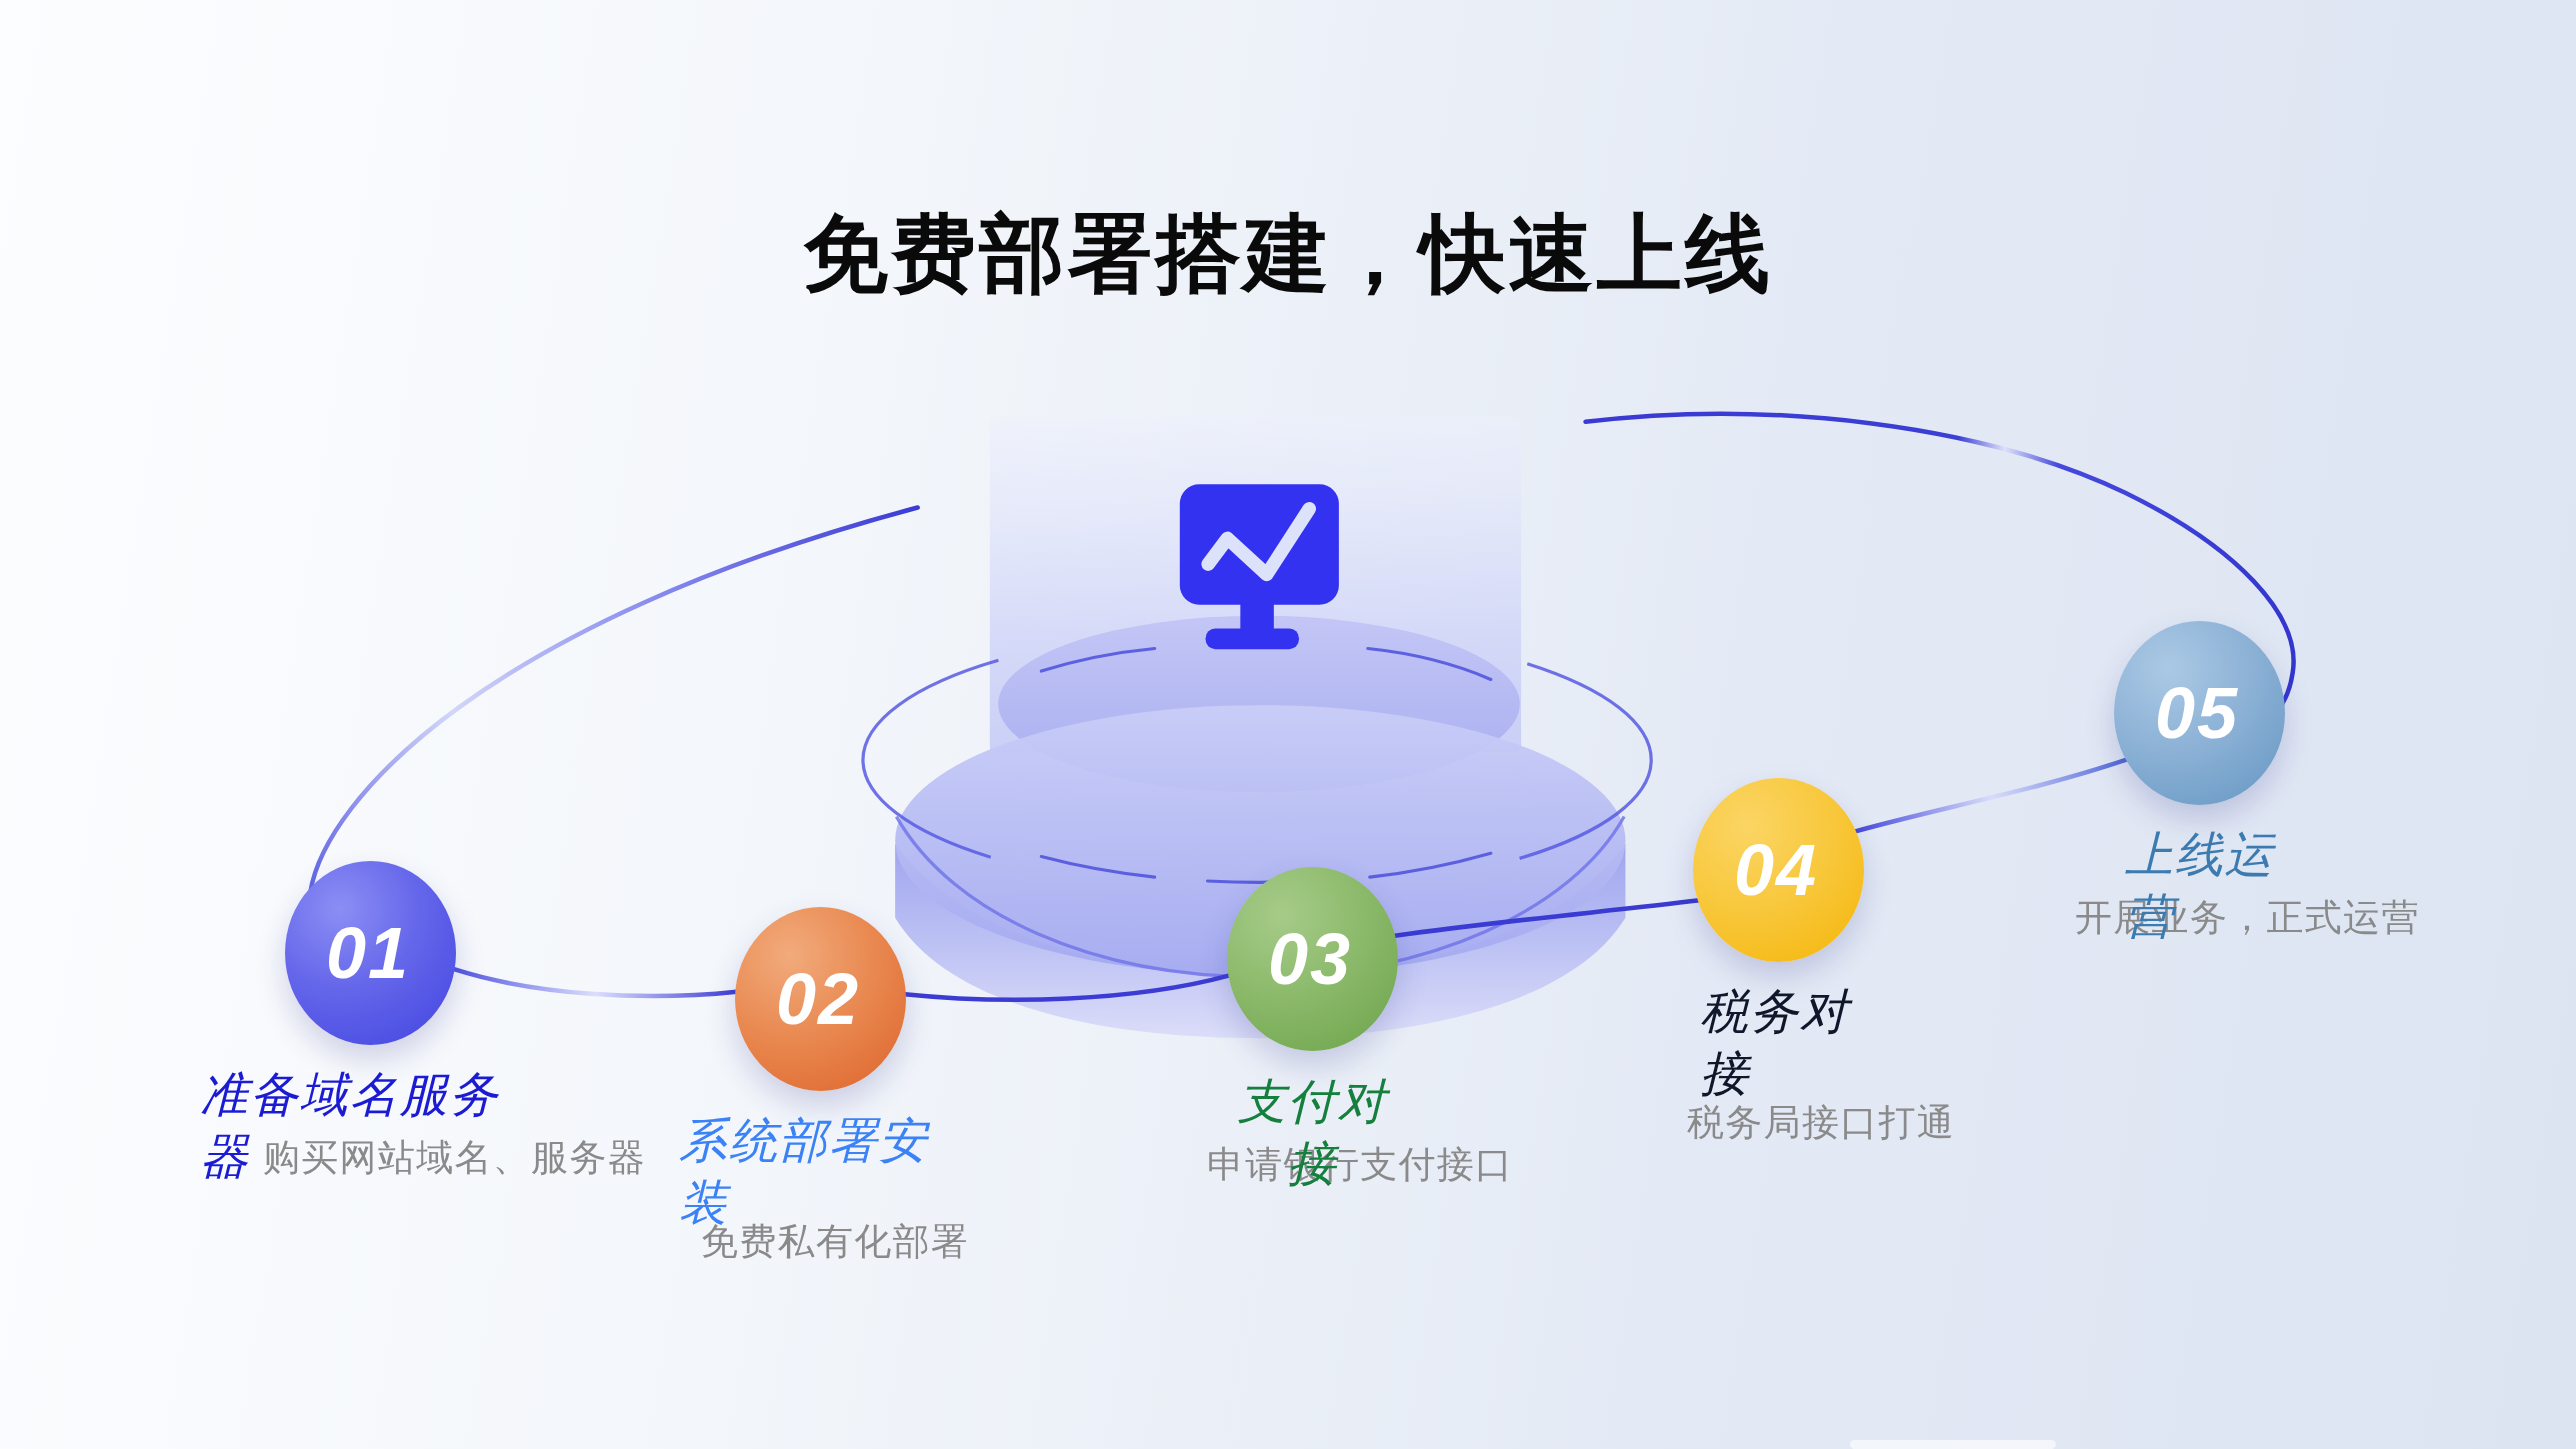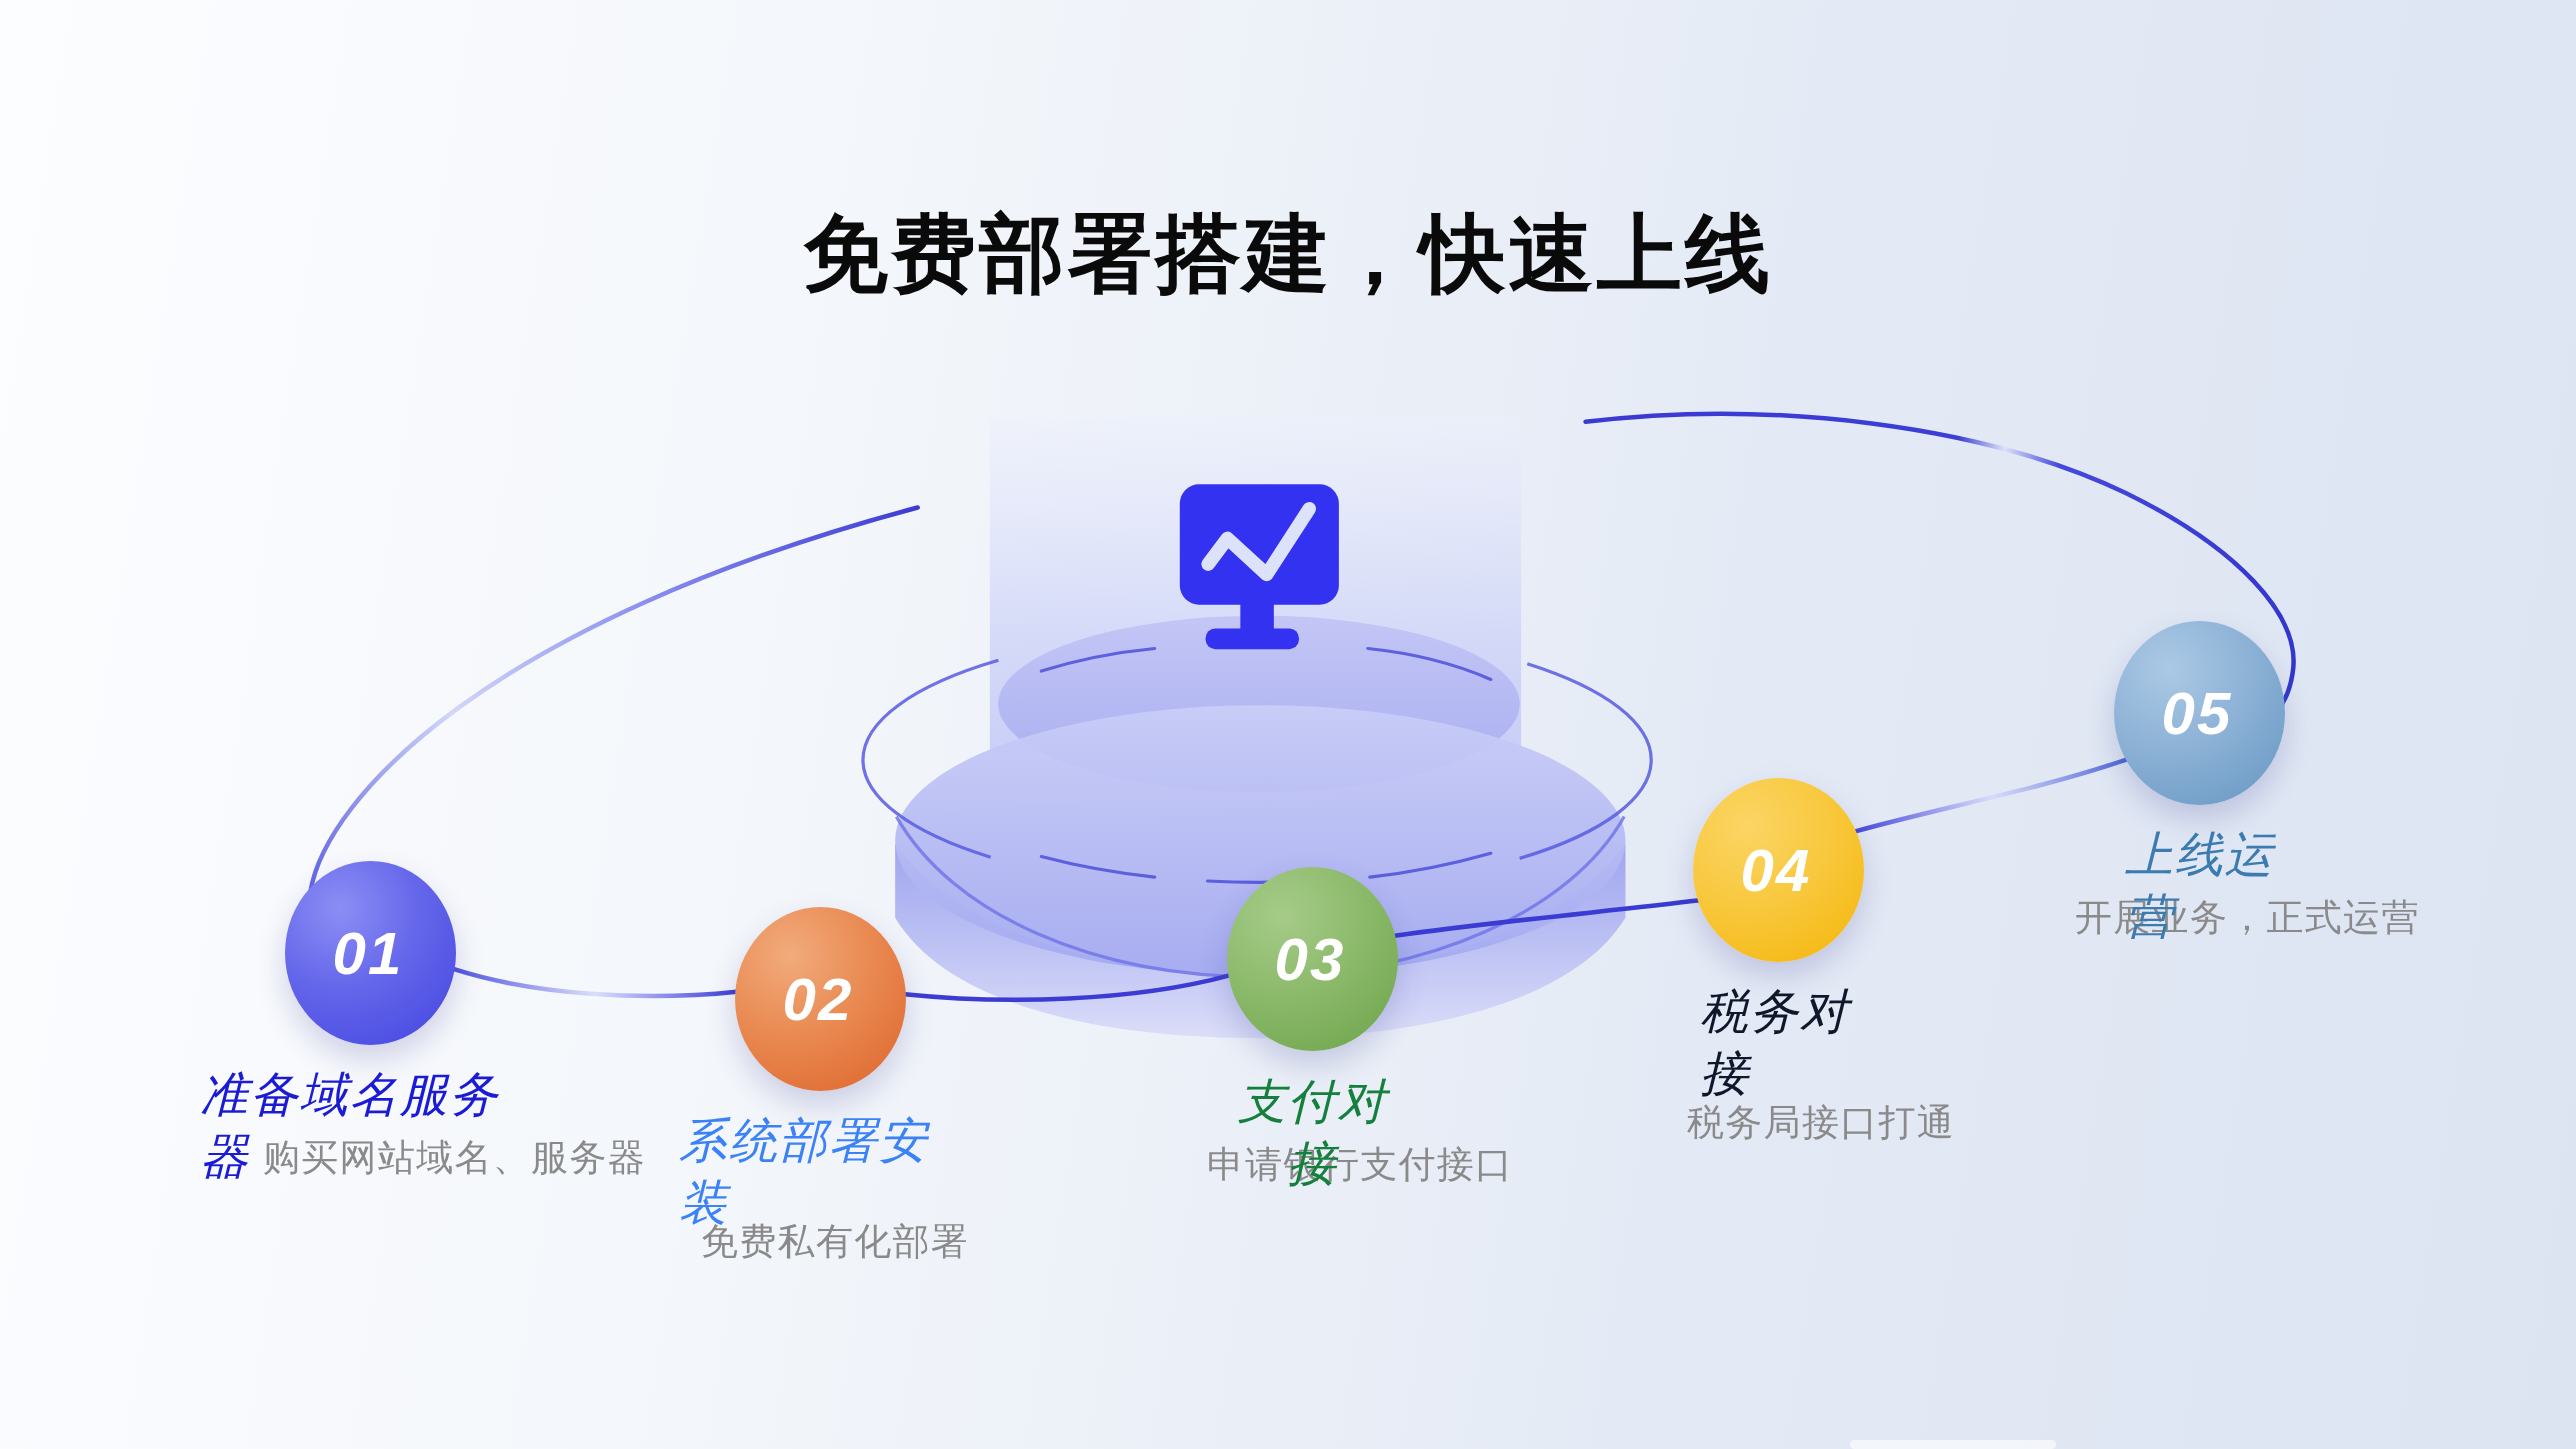--- a/index.html
+++ b/index.html
@@ -15,21 +15,21 @@
   }
   
   #scene{position:absolute;left:0;top:0;z-index:1;}
   
   .step-circle{
     position:absolute;width:171px;height:184px;border-radius:50%;
     display:flex;align-items:center;justify-content:center;z-index:3;
     box-shadow:0 14px 30px rgba(48,52,140,0.20);
   }
   .step-circle .num{
-    color:#ffffff;font-size:60px;font-weight:bold;font-style:italic;
+    color:#ffffff;font-size:72px;font-weight:bold;font-style:italic;
     letter-spacing:1.9px;transform:translateX(-2.6px);
   }
   .c1{background:radial-gradient(circle at 32% 26%,#8c8ef5 0%,#6466ea 45%,#4b4de3 85%);}
   .c2{background:radial-gradient(circle at 32% 26%,#f2ab7c 0%,#e98a52 45%,#e06e35 85%);}
   .c3{background:radial-gradient(circle at 32% 26%,#a6cb89 0%,#8cba6b 45%,#75a953 85%);}
   .c4{background:radial-gradient(circle at 32% 26%,#fbd564 0%,#f8c83e 45%,#f5ba16 85%);}
   .c5{background:radial-gradient(circle at 32% 26%,#abc9e5 0%,#8db2d6 45%,#6f9dc7 85%);}
   
   .step-title{
     position:absolute;font-size:48px;line-height:62px;font-weight:normal;font-style:italic;

